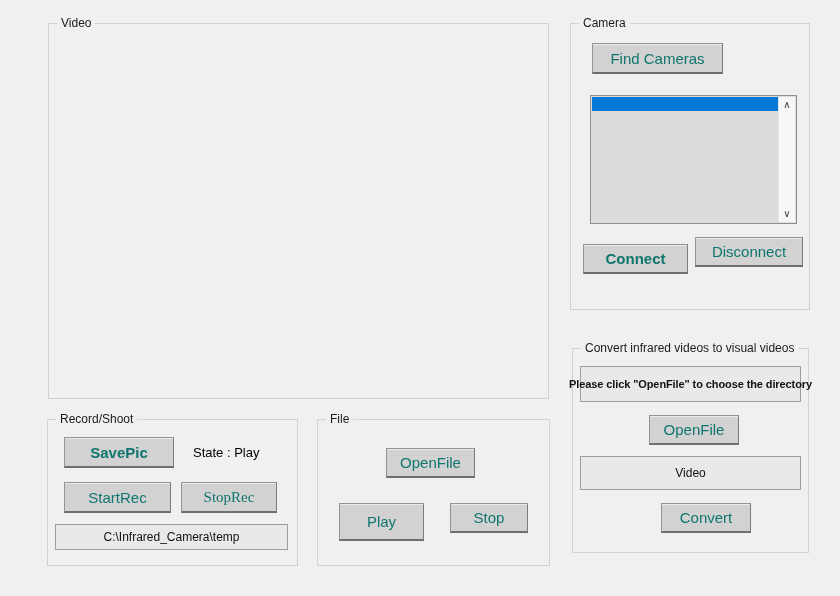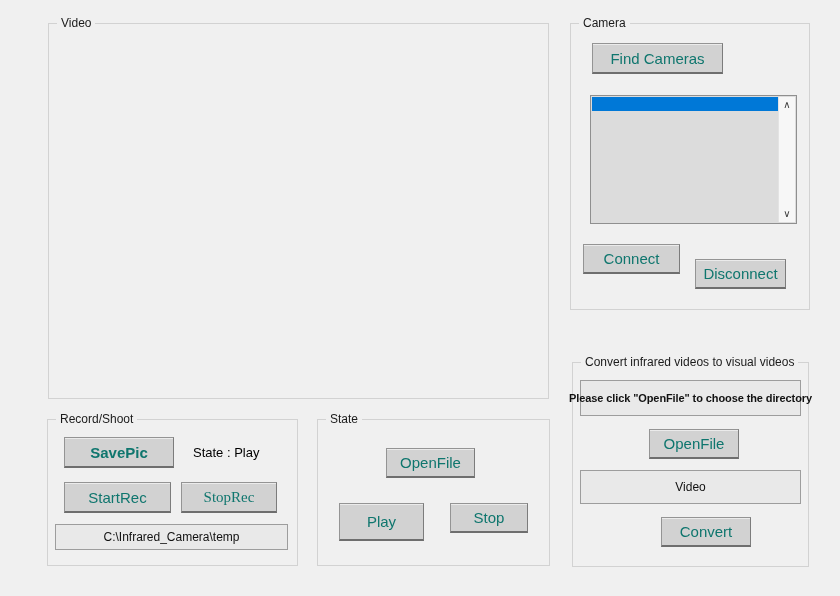--- a/index.html
+++ b/index.html
@@ -77,46 +77,46 @@
   <button class="btn" style="left:21px;top:19px;width:131px;height:31px;">Find Cameras</button>
 
   <div class="listbox" style="left:19px;top:71px;width:207px;height:129px;">
     <div class="list-selected" style="background:#0078d7;"></div>
     <div class="scrollbar">
       <div class="scroll-arrow scroll-up">∧</div>
       <div class="scroll-arrow scroll-down">∨</div>
     </div>
   </div>
 
-  <button class="btn" style="left:12px;top:220px;width:97px;height:30px;">Connect</button>
-  <button class="btn" style="left:124px;top:235px;width:91px;height:30px;text-align:center;">Disconnect</button>
+  <button class="btn" style="left:12px;top:220px;width:105px;height:30px;font-weight:bold;">Connect</button>
+  <button class="btn" style="left:124px;top:213px;width:108px;height:30px;text-align:center;">Disconnect</button>
 </div>
 
 <div class="group" style="left:47px;top:419px;width:249px;height:145px;">
   <span class="group-label">Record/Shoot</span>
 
   <button class="btn" style="left:16px;top:17px;width:110px;height:31px;font-weight:bold;">SavePic</button>
 
   <span class="static-label" style="left:145px;top:25px;">State : Play</span>
 
   <button class="btn" style="left:16px;top:62px;width:107px;height:31px;">StartRec</button>
   <button class="btn" style="left:133px;top:62px;width:96px;height:31px;font-family:Liberation Serif, serif;">StopRec</button>
 
   <div class="panel" style="left:7px;top:104px;width:233px;height:26px;">C:\Infrared_Camera\temp</div>
 </div>
 
 <div class="group" style="left:317px;top:419px;width:231px;height:145px;">
-  <span class="group-label">State</span>
+  <span class="group-label">File</span>
 
   <button class="btn" style="left:68px;top:28px;width:89px;height:30px;">OpenFile</button>
   <button class="btn" style="left:21px;top:83px;width:85px;height:38px;">Play</button>
   <button class="btn" style="left:132px;top:83px;width:78px;height:30px;">Stop</button>
 </div>
 
-<div class="group" style="left:572px;top:362px;width:235px;height:203px;">
+<div class="group" style="left:572px;top:348px;width:235px;height:203px;">
   <span class="group-label">Convert infrared videos to visual videos</span>
 
   <div class="panel hint-panel" style="left:7px;top:17px;width:221px;height:36px;">Please click "OpenFile" to choose the directory</div>
 
   <button class="btn" style="left:76px;top:66px;width:90px;height:30px;">OpenFile</button>
 
   <div class="panel" style="left:7px;top:107px;width:221px;height:34px;">Video</div>
 
   <button class="btn" style="left:76px;top:154px;width:90px;height:30px;margin-left:12px;">Convert</button>
 </div>

